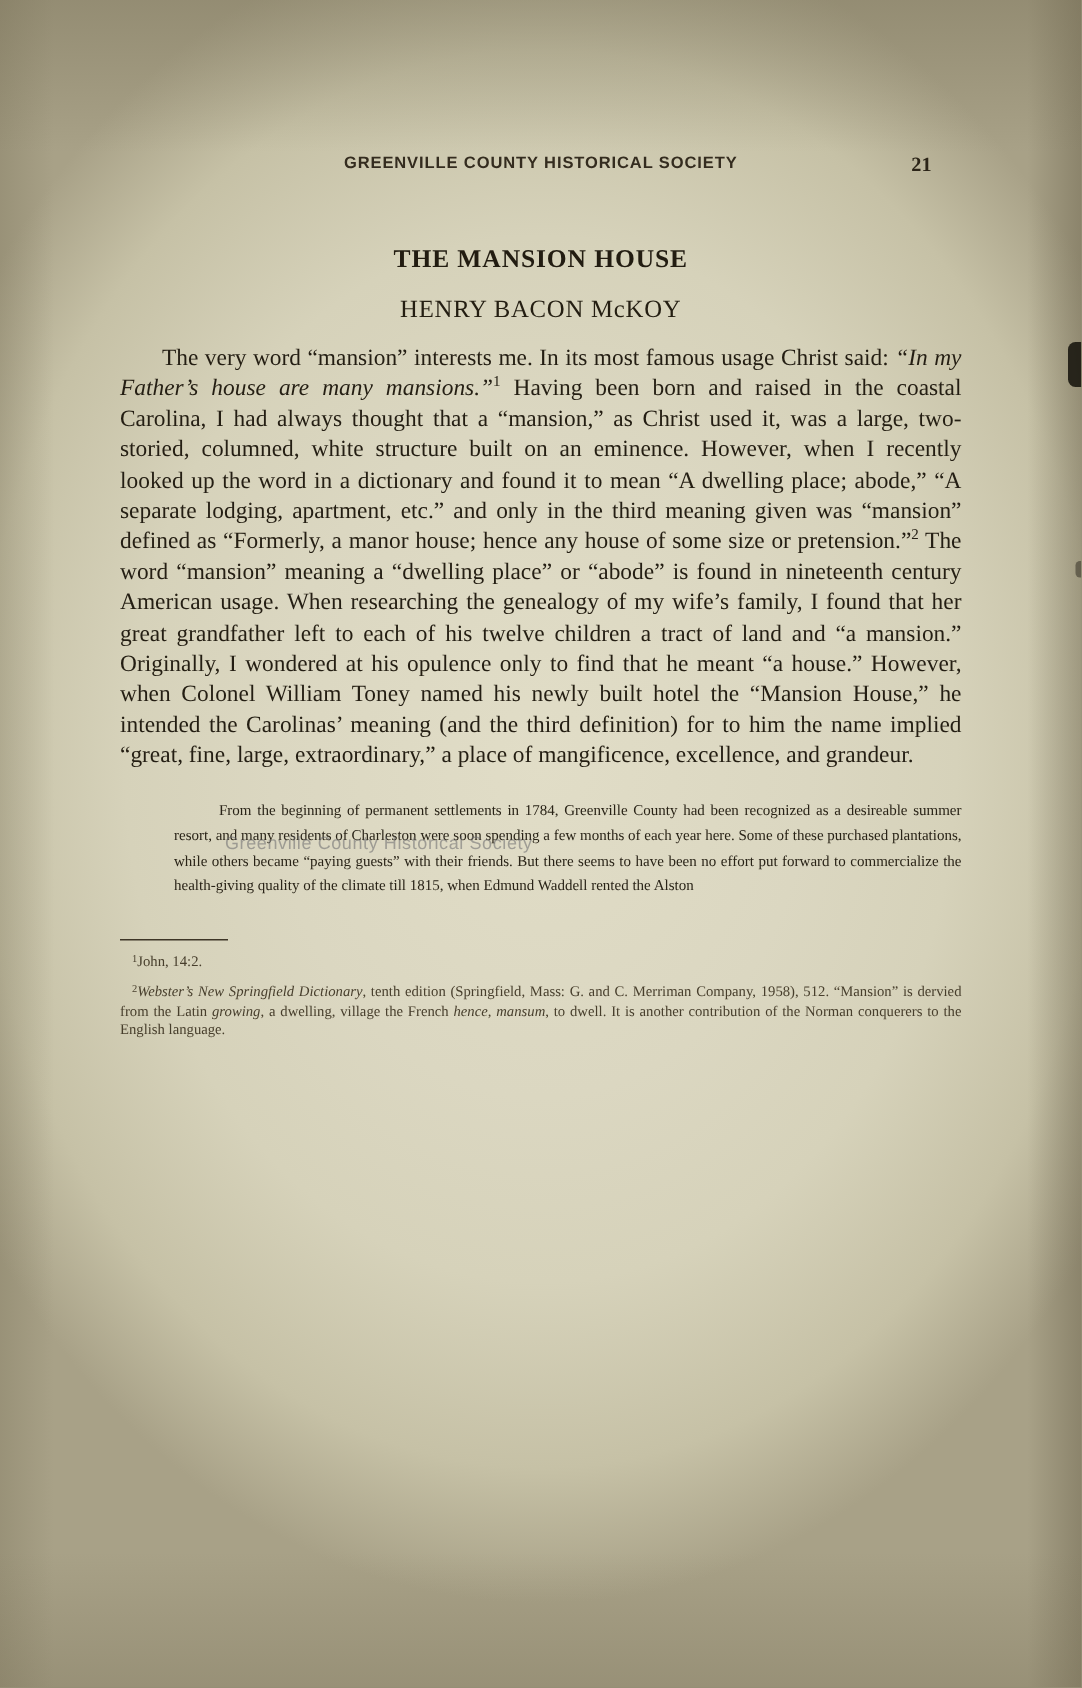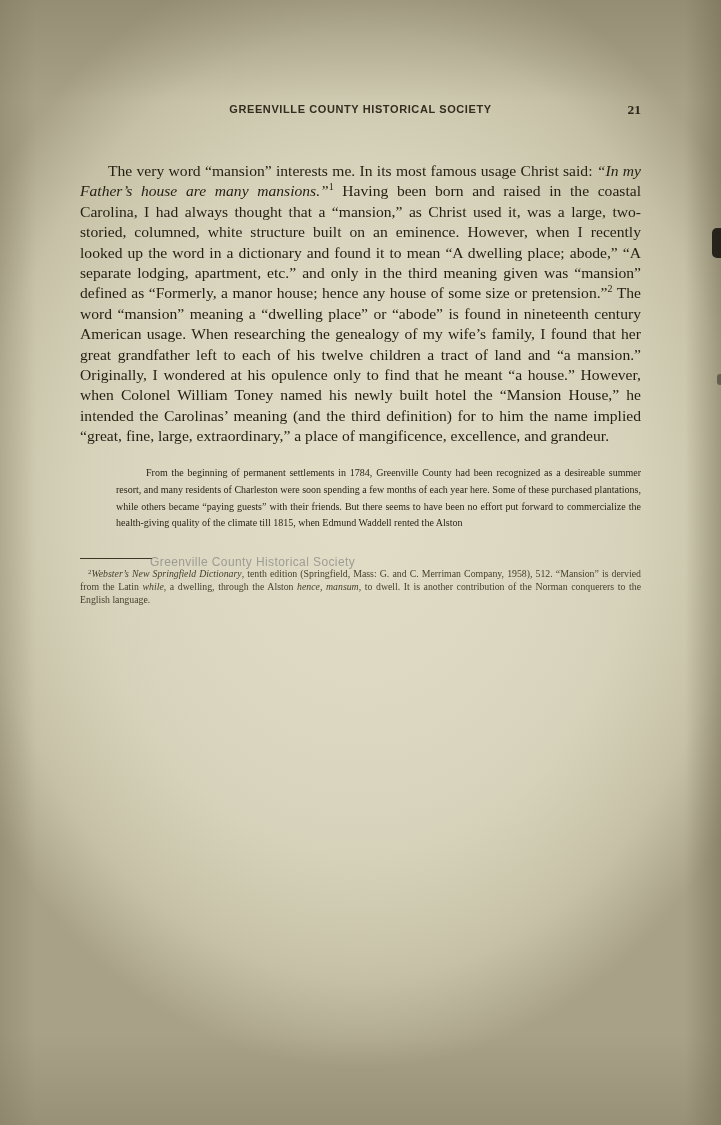--- a/index.html
+++ b/index.html
@@ -54,34 +54,34 @@
     z-index: 1;
   }
   .pg-header { position: relative; height: 16px; margin-top: 103px; }
   .running-title {
     position: absolute; left: 0; right: 0; text-align: center;
     font-family: "Liberation Sans", sans-serif;
     font-weight: bold; font-size: 11px; letter-spacing: .6px;
     color: #342c1f;
   }
   .page-number {
-    position: absolute; right: 0; top: -1px;
+    position: absolute; right: 20px; top: -1px;
     font-weight: bold; font-size: 13.5px; color: #2c2518;
   }
   .article-title {
     margin-top: 44px; text-align: center;
     font-size: 17px; font-weight: bold; letter-spacing: .6px;
     color: #221c11;
   }
   .article-author {
     margin-top: 13px; text-align: center;
     font-size: 16.5px; font-weight: normal; letter-spacing: .5px;
     color: #241e12;
   }
-  .body-text { margin-top: 42px; }
+  .body-text { margin-top: 13px; }
   .para {
     font-size: 15.6px; line-height: 20.4px;
     text-align: justify; text-indent: 28px;
     color: #241e13;
   }
   .para + .para { margin-top: 9px; }
   .para sup { font-size: 10px; line-height: 0; vertical-align: 6px; }
   .block-quote {
     display: block;
     margin: 18px 0 0 36px;
@@ -114,30 +114,33 @@
 
   <div class="watermark">Greenville County Historical Society</div>
 
   <div class="content">
 
     <header class="pg-header">
       <span class="running-title">GREENVILLE COUNTY HISTORICAL SOCIETY</span>
       <span class="page-number">21</span>
     </header>
 
+    <h1 class="article-title">THE MANSION HOUSE</h1>
+    <h2 class="article-author">HENRY BACON McKOY</h2>
 
     <div class="body-text">
 
       <p class="para"><span>The very word “mansion” interests me. In its most famous usage Christ said: </span><i>“In my Father’s house are many mansions.”</i><sup>1</sup><span> Having been born and raised in the coastal Carolina, I had always thought that a “mansion,” as Christ used it, was a large, two-storied, columned, white structure built on an eminence. However, when I recently looked up the word in a dictionary and found it to mean “A dwelling place; abode,” “A separate lodging, apartment, etc.” and only in the third meaning given was “mansion” defined as “Formerly, a manor house; hence any house of some size or pretension.”</span><sup>2</sup><span> The word “mansion” meaning a “dwelling place” or “abode” is found in nineteenth century American usage. When researching the genealogy of my wife’s family, I found that her great grandfather left to each of his twelve children a tract of land and “a mansion.” Originally, I wondered at his opulence only to find that he meant “a house.” However, when Colonel William Toney named his newly built hotel the “Mansion House,” he intended the Carolinas’ meaning (and the third definition) for to him the name implied “great, fine, large, extraordinary,” a place of mangificence, excellence, and grandeur.</span></p>
 
 
       <blockquote class="block-quote">From the beginning of permanent settlements in 1784, Greenville County had been recognized as a desireable summer resort, and many residents of Charleston were soon spending a few months of each year here. Some of these purchased plantations, while others became “paying guests” with their friends. But there seems to have been no effort put forward to commercialize the health-giving quality of the climate till 1815, when Edmund Waddell rented the Alston</blockquote>
 
     </div>
 
     <div class="footnote-rule"></div>
 
     <div class="footnotes">
-      <p class="fn"><sup>2</sup><i>Webster’s New Springfield Dictionary</i><span>, tenth edition (Springfield, Mass: G. and C. Merriman Company, 1958), 512. “Mansion” is dervied from the Latin </span><i>while</i><span>, a dwelling, through the Alston </span><i>hence, mansum</i><span>, to dwell. It is another contribution of the Norman conquerers to the English language.</span></p>
+      <p class="fn"><sup>1</sup><span>John, 14:2.</span></p>
+      <p class="fn"><sup>2</sup><i>Webster’s New Springfield Dictionary</i><span>, tenth edition (Springfield, Mass: G. and C. Merriman Company, 1958), 512. “Mansion” is dervied from the Latin </span><i>growing</i><span>, a dwelling, village the French </span><i>hence, mansum</i><span>, to dwell. It is another contribution of the Norman conquerers to the English language.</span></p>
     </div>
 
   </div>
 </div>
 
 </body></html>

